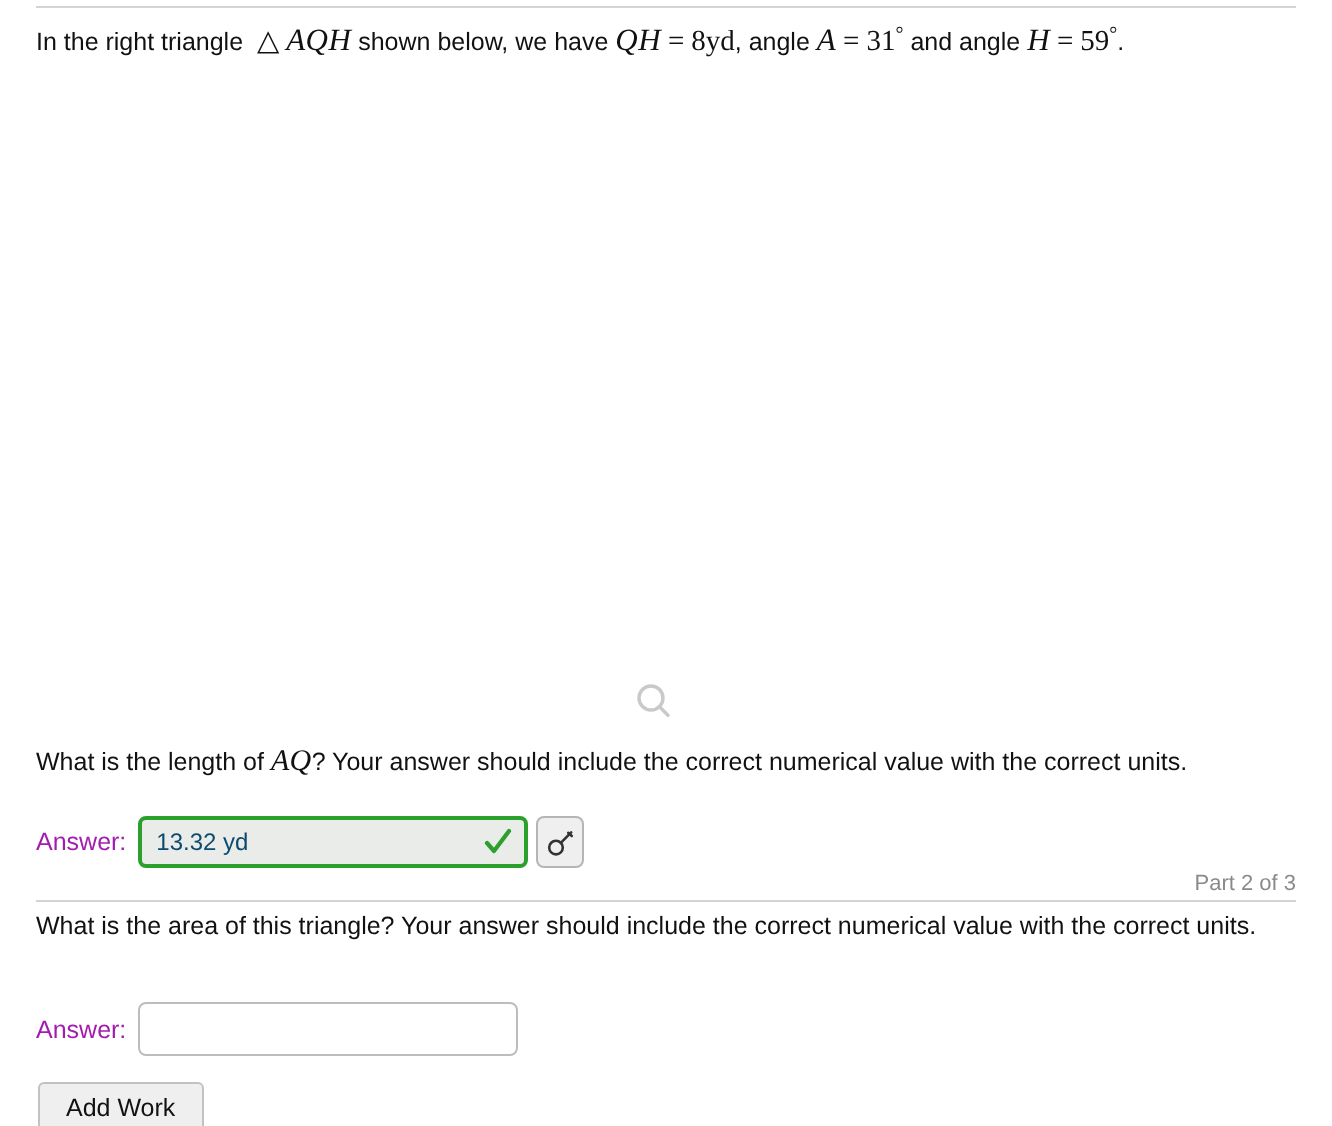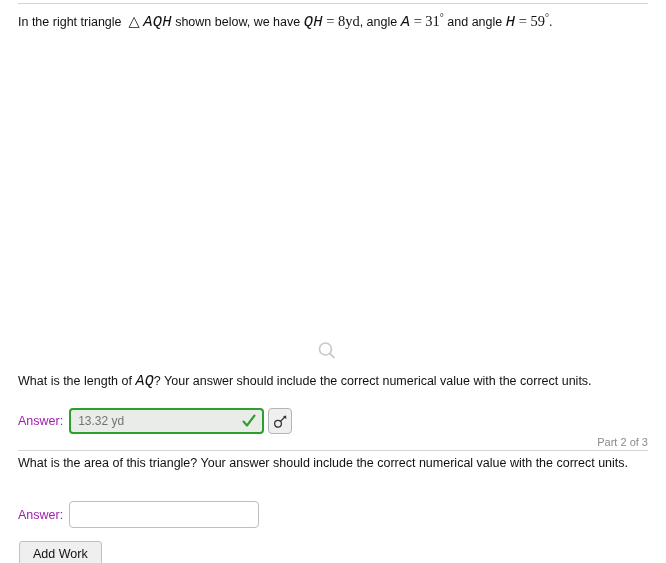--- a/index.html
+++ b/index.html
@@ -11,21 +11,21 @@
     width: 666px;
     height: 563px;
     position: relative;
     overflow: hidden;
     font-family: "Liberation Sans", sans-serif;
     font-size: 12.5px;
     color: #1a1a1a;
     -webkit-font-smoothing: antialiased;
   }
   .math {
-    font-family: Liberation Mono, monospace;
+    font-family: Liberation Serif, serif;
     font-style: italic;
     font-size: 15px;
     letter-spacing: .2px;
     text-align: right;
   }
   .math-up {
     font-family: "Liberation Serif", serif;
     font-style: normal;
     font-size: 14.5px;
   }
@@ -109,21 +109,21 @@
     align-items: center;
   }
   #answer-input-2 {
     width: 195px;
     border: 2px solid #2ca02c;
     border-radius: 4px;
     background: #e9ece9;
   }
   #answer-input-2 .answer-value {
     font-size: 12px;
-    color: #737373;
+    color: #0c4a6e;
     padding-left: 7px;
     font-family: "Liberation Sans", sans-serif;
   }
   #answer-check {
     position: absolute;
     right: 6px;
     top: 3px;
     width: 14px;
     height: 16px;
   }

